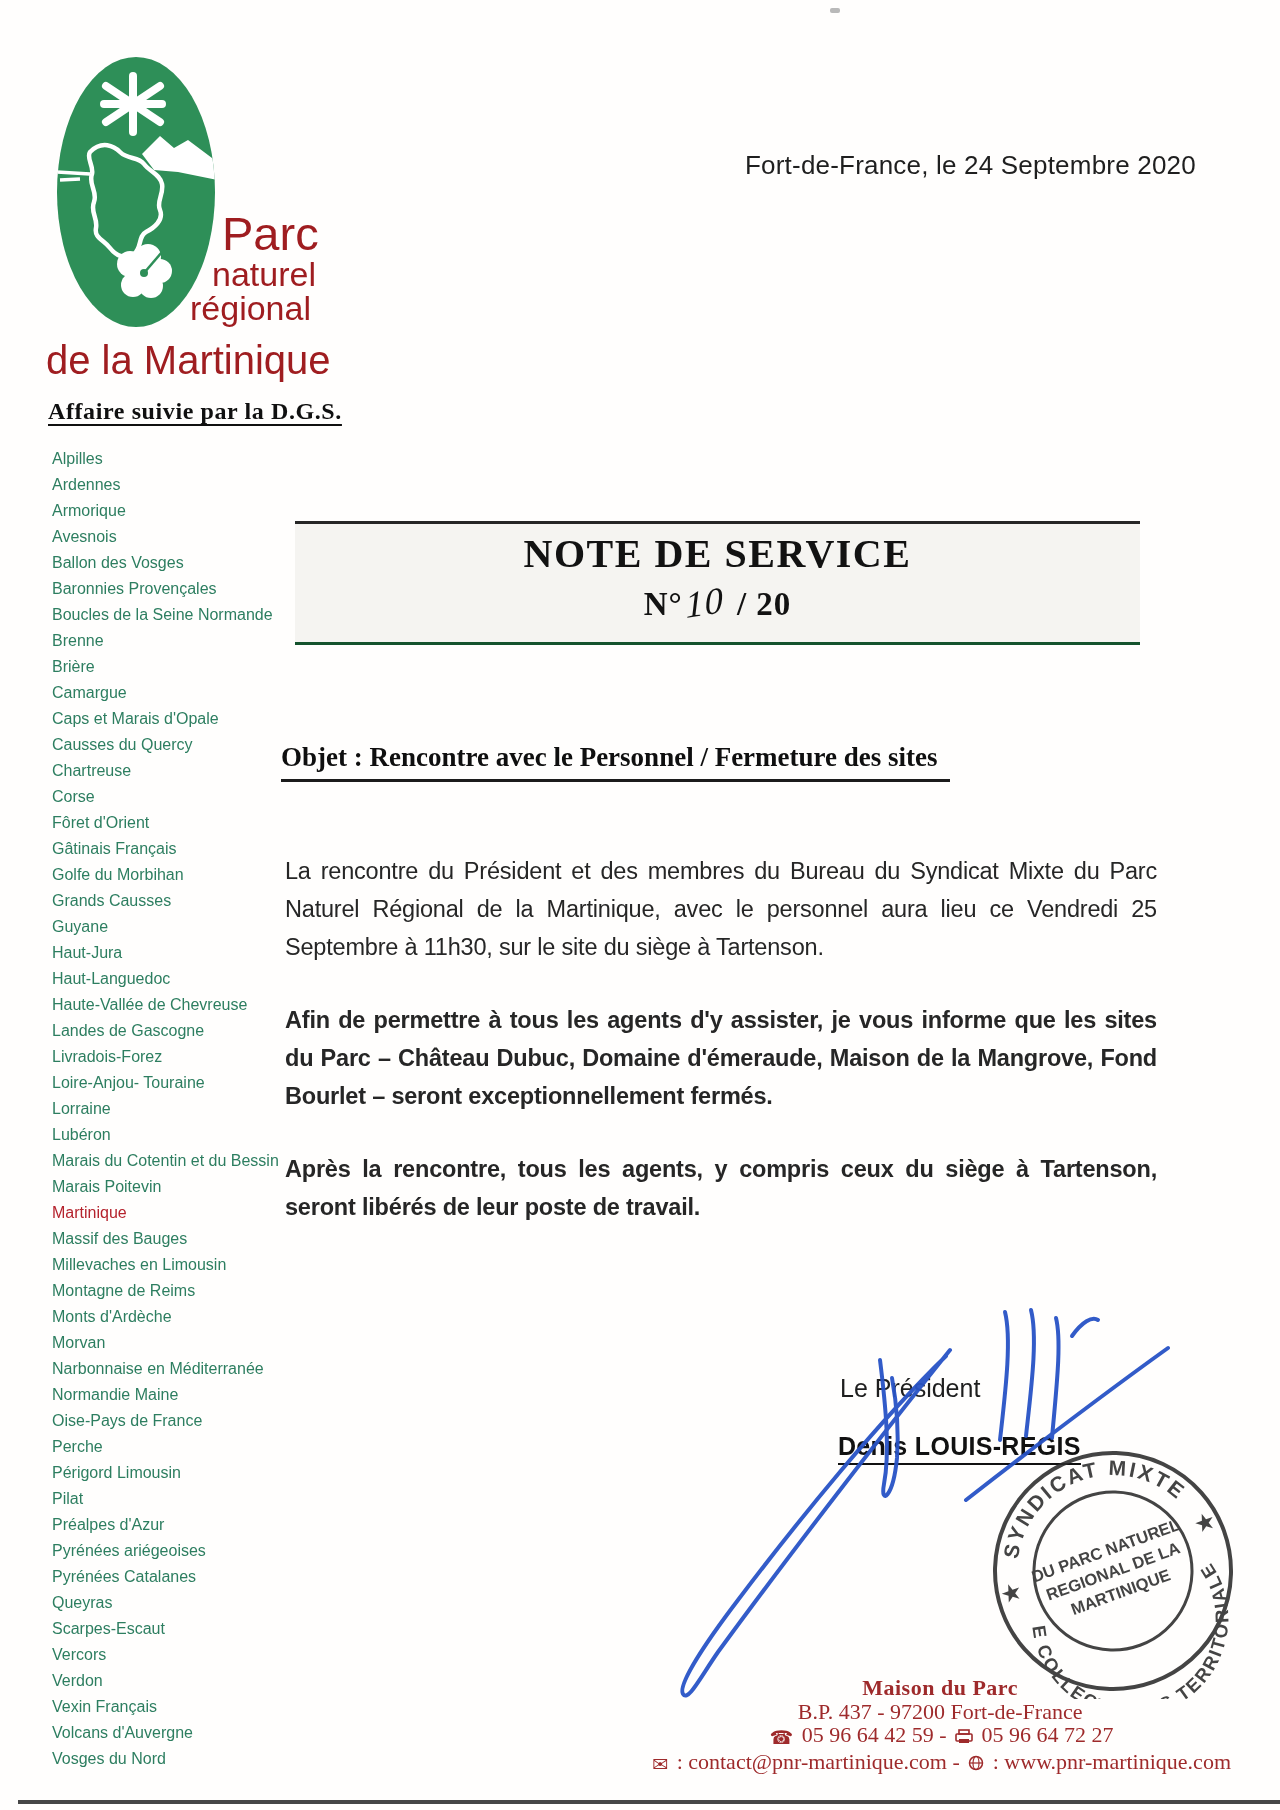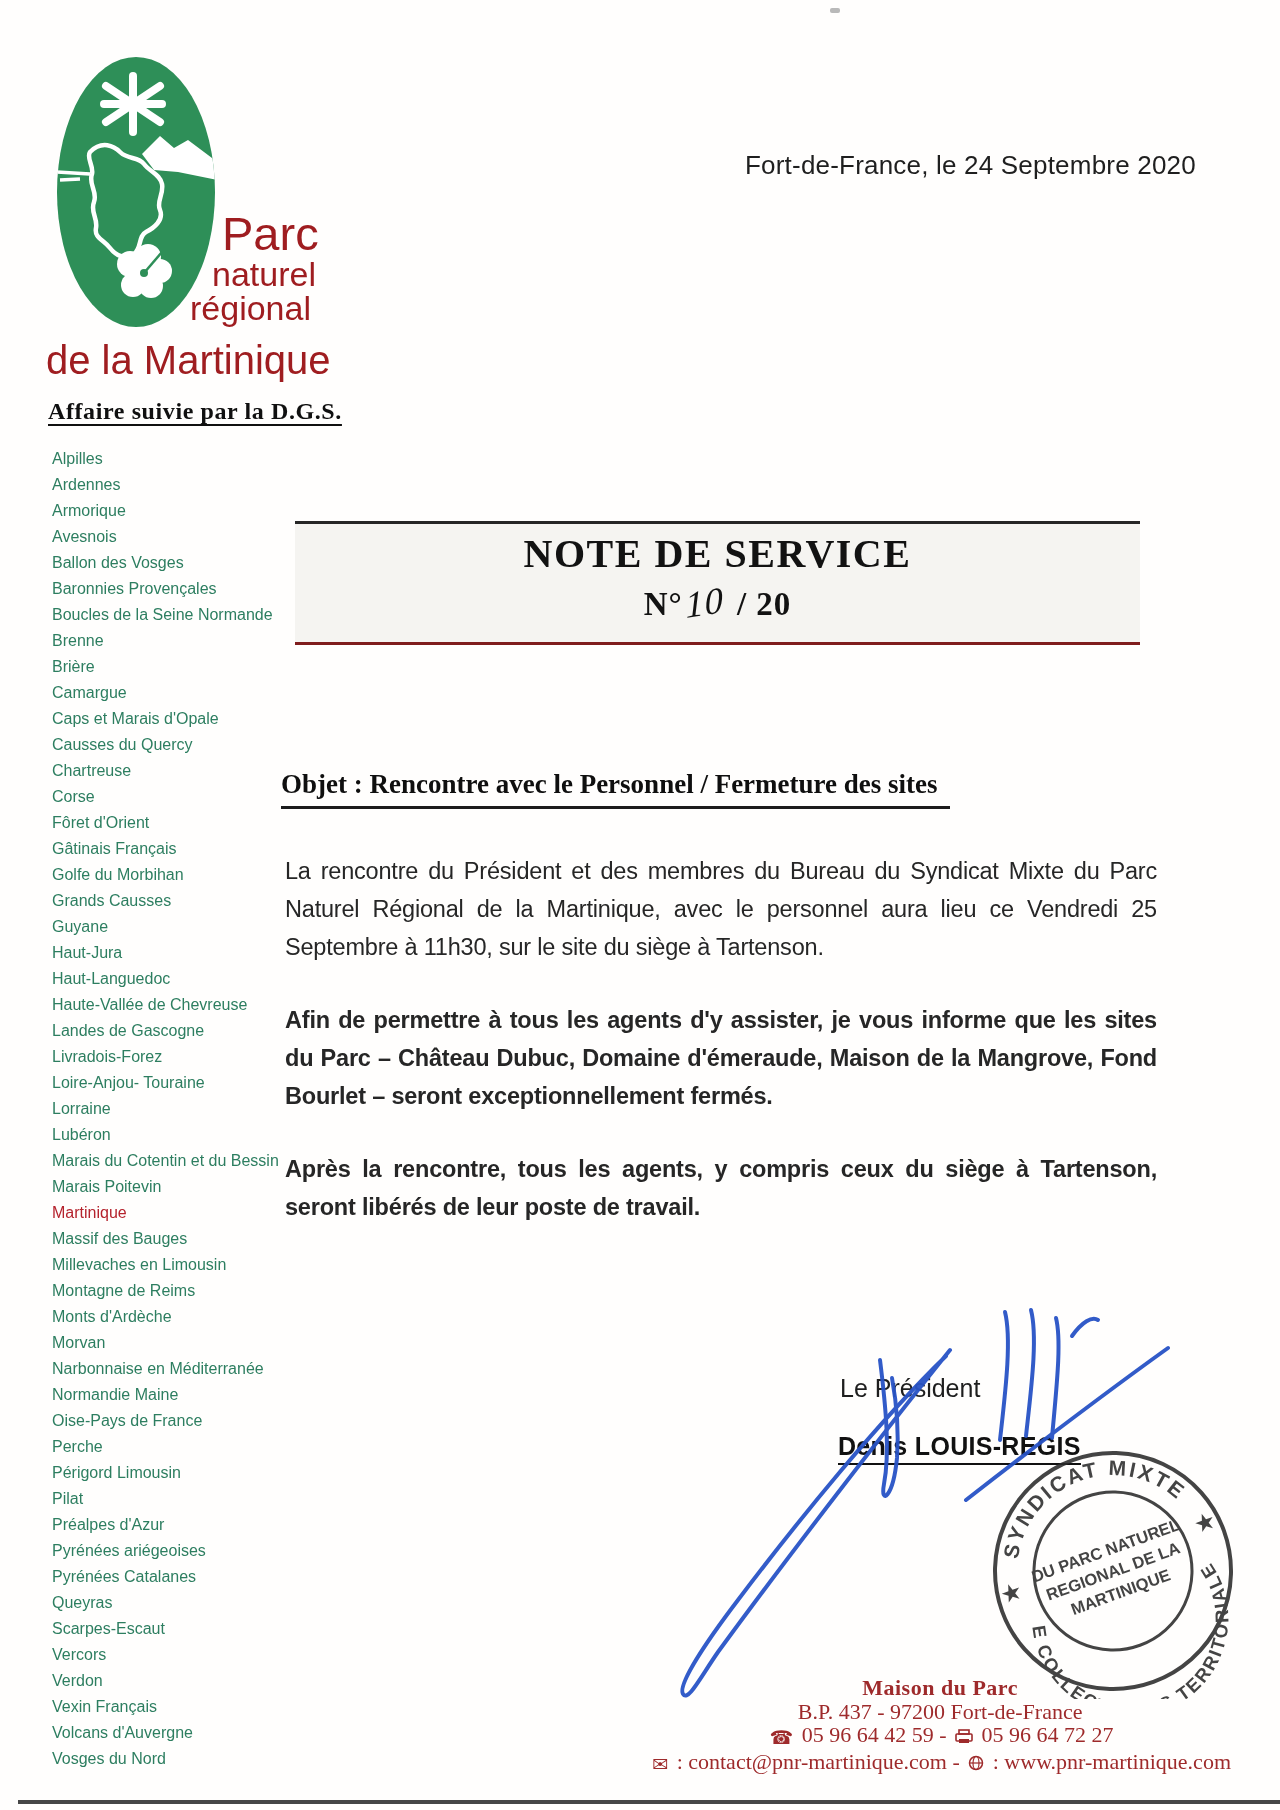--- a/index.html
+++ b/index.html
@@ -15,26 +15,26 @@
 
   .dateline{position:absolute;left:745px;top:150px;font-size:26px;color:#1f1f1f;letter-spacing:.2px;}
 
   .affaire{position:absolute;left:48px;top:398px;font-family:"Liberation Serif",serif;font-weight:700;font-size:24px;color:#101010;text-decoration:underline;text-underline-offset:5px;text-decoration-thickness:2px;letter-spacing:.6px;}
 
   .parks{position:absolute;left:52px;top:446px;width:230px;}
   .park{font-size:16px;line-height:26px;color:#2d7e60;white-space:nowrap;}
   .park.hl{color:#b5232d;}
 
   
-  .notebox{position:absolute;left:295px;top:521px;width:845px;height:118px;background:#f5f4f1;border-top:3px solid #262626;border-bottom:3px solid #7f1d1d;text-align:center;font-family:"Liberation Serif",serif;color:#121212;}
+  .notebox{position:absolute;left:295px;top:521px;width:845px;height:118px;background:#f5f4f1;border-top:3px solid #262626;border-bottom:3px solid #14532d;text-align:center;font-family:"Liberation Serif",serif;color:#121212;}
   .notebox .title{margin-top:6px;font-size:40px;font-weight:700;letter-spacing:1.5px;}
   .notebox .numline{margin-top:4px;font-size:33px;font-weight:700;letter-spacing:1px;}
   .numhand{display:inline-block;font-style:italic;font-size:37px;font-weight:400;transform:rotate(-9deg) skewX(-6deg);margin:0 4px 0 2px;}
 
-  .objet{position:absolute;left:281px;top:742px;font-family:"Liberation Serif",serif;font-weight:700;font-size:27px;color:#0f0f0f;border-bottom:3px solid #1c1c1c;padding:0 12px 6px 0;margin-top:27px;}
+  .objet{position:absolute;left:281px;top:742px;font-family:"Liberation Serif",serif;font-weight:700;font-size:27px;color:#0f0f0f;border-bottom:3px solid #1c1c1c;padding:0 12px 6px 0;}
 
   .bodytext{position:absolute;left:285px;top:852px;width:872px;font-size:23.5px;line-height:38px;color:#262626;text-align:justify;letter-spacing:-.2px;}
   .bodytext p{margin:0 0 16px 0;}
   .bodytext p.b{font-weight:700;margin-top:35px;}
 
   .role{position:absolute;left:840px;top:1374px;font-size:25px;color:#1e1e1e;}
   .signame{position:absolute;left:838px;top:1432px;font-size:25px;font-weight:700;color:#111;border-bottom:2.5px solid #111;padding-bottom:2px;letter-spacing:.3px;}
 
   .stamp-svg{position:absolute;left:985px;top:1443px;width:256px;height:256px;opacity:.88;}
   .sig-svg{position:absolute;left:600px;top:1280px;width:620px;height:440px;}

